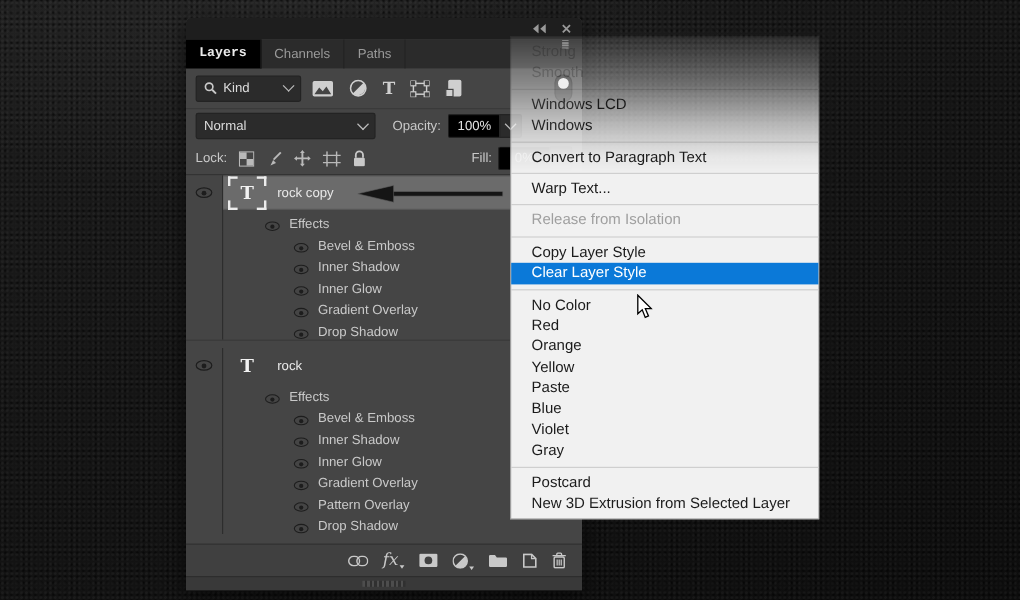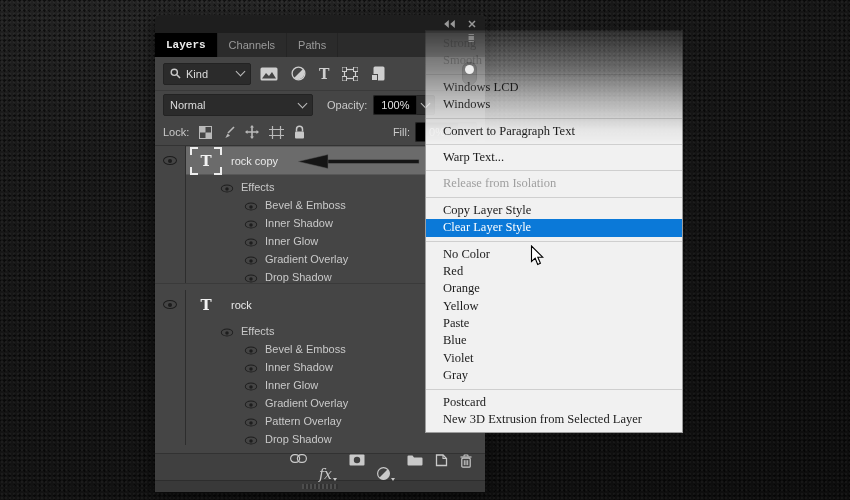--- a/index.html
+++ b/index.html
@@ -55,33 +55,33 @@
   .thumb{width:26px;height:22px;position:relative;display:flex;align-items:center;justify-content:center;
     font-family:"DejaVu Serif",serif;font-size:15px;font-weight:bold;color:#f2f2f2;}
   .corner{position:absolute;width:6px;height:6px;border:2px solid #ededed;}
   .c-tl{left:-3px;top:-3px;border-right:none;border-bottom:none;}
   .c-tr{right:-3px;top:-3px;border-left:none;border-bottom:none;}
   .c-bl{left:-3px;bottom:-3px;border-right:none;border-top:none;}
   .c-br{right:-3px;bottom:-3px;border-left:none;border-top:none;}
   .layer-name{color:#e9e9e9;}
   .fx-label{color:#c9c9c9;}
   
-  .bottom-bar{height:26px;background:#404040;border-top:1px solid #323232;display:flex;justify-content:flex-end;gap:12px;padding-right:13px;}
+  .bottom-bar{height:26px;background:#404040;border-top:1px solid #323232;display:flex;align-items:center;justify-content:flex-end;gap:12px;padding-right:13px;}
   .bicon{display:flex;align-items:flex-end;gap:1px;}
   .fx-ico{font-family:"DejaVu Serif",serif;font-style:italic;font-size:14px;color:#c9c9c9;line-height:12px;}
   .mini-chev{width:0;height:0;border-left:2.6px solid transparent;border-right:2.6px solid transparent;border-top:3.2px solid #c9c9c9;margin-bottom:-1px;}
   .grip-strip{height:11px;background:#393939;border-top:1px solid #2d2d2d;display:flex;align-items:center;justify-content:center;}
   .grip{width:36px;height:5px;background:repeating-linear-gradient(90deg,#4d4d4d 0 2px,#303030 2px 4px);}
   
   .bg-menu-lines{position:absolute;left:468px;top:35px;z-index:2;color:#8a8a8a;font-size:11px;letter-spacing:0;line-height:3px;}
   .menu{position:absolute;left:425px;top:30px;width:256px;background:#f1f1f1;border:1px solid #9d9d9d;
     padding:4px 0;z-index:5;font-size:12.5px;color:#1b1b1b;
     -webkit-mask-image:linear-gradient(to bottom,rgba(0,0,0,.10) 0px,rgba(0,0,0,.38) 38px,rgba(0,0,0,.72) 72px,rgba(0,0,0,.95) 100px,#000 115px);
     mask-image:linear-gradient(to bottom,rgba(0,0,0,.10) 0px,rgba(0,0,0,.38) 38px,rgba(0,0,0,.72) 72px,rgba(0,0,0,.95) 100px,#000 115px);}
-  .menu-item{height:17.4px;line-height:17.4px;padding-left:17px;white-space:nowrap;cursor:default;font-family:Liberation Serif, serif;}
+  .menu-item{height:17.4px;line-height:17.4px;padding-left:17px;white-space:nowrap;cursor:default;}
   .menu-item.disabled{color:#9f9f9f;}
   .menu-item.highlight{background:#0b79d8;color:#fff;}
   .menu-sep{border-top:1px solid #cfcfcf;margin:4px 0;height:0;}
   
   .anno-arrow{position:absolute;left:298px;top:153px;z-index:2;}
   .cursor{position:absolute;left:530px;top:245px;z-index:10;}
 </style>
 </head>
 <body>
 

